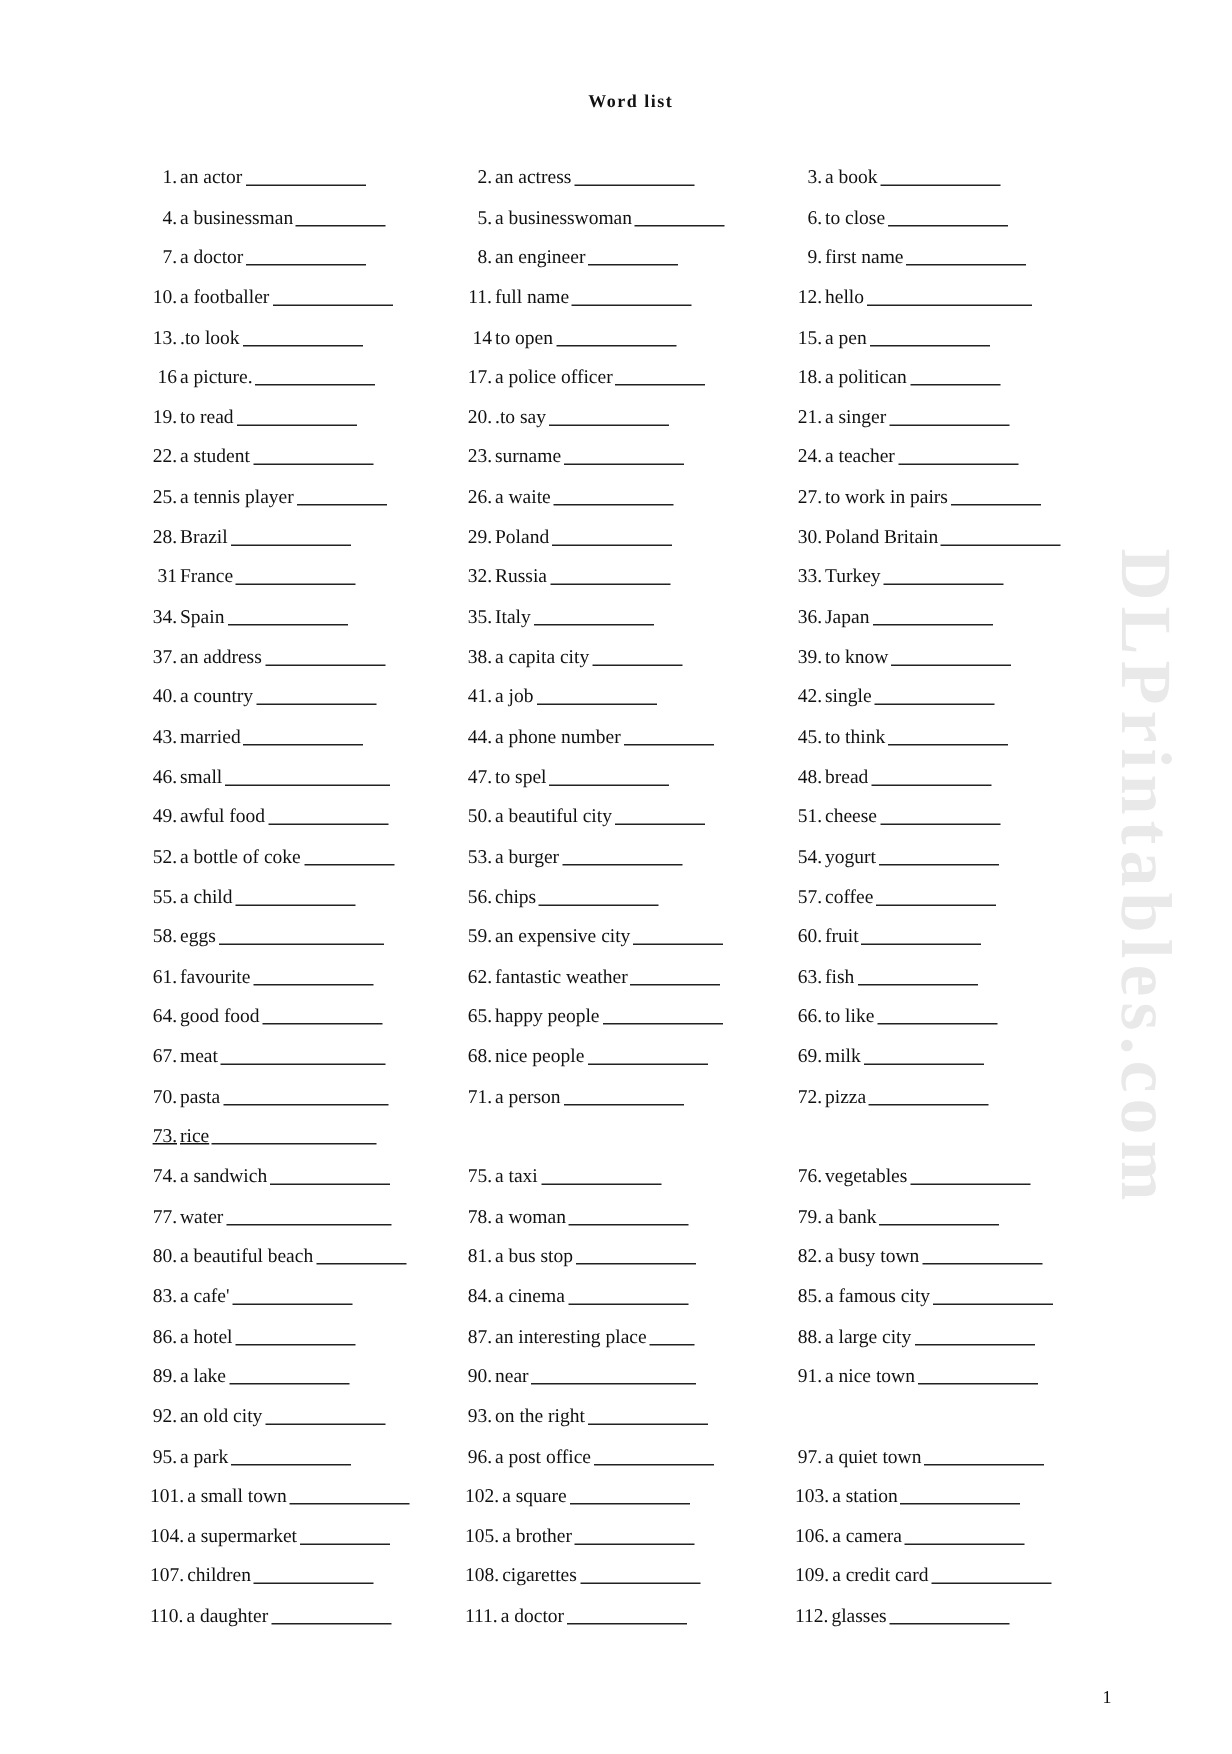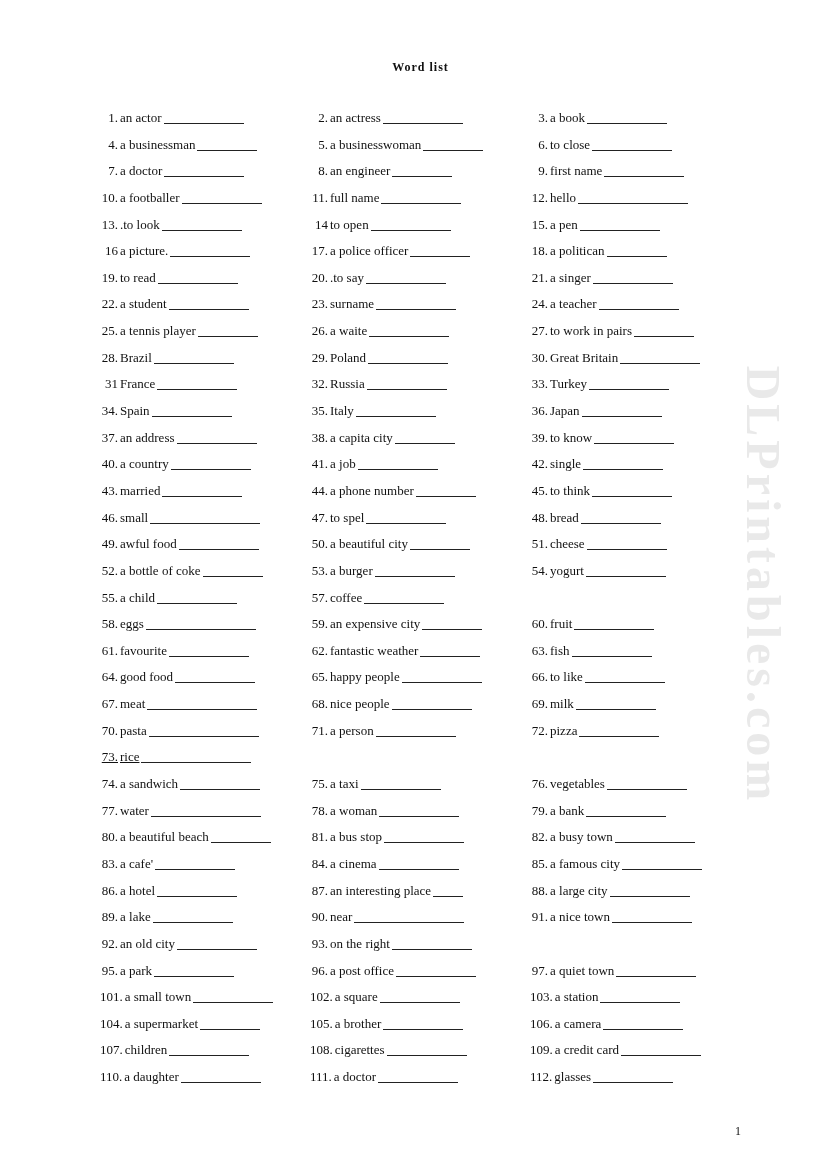--- a/index.html
+++ b/index.html
@@ -266,21 +266,21 @@
           <span class="word">Brazil</span>
           <span class="line medium"></span>
         </div>
       <div class="entry">
           <span class="num">29.</span>
           <span class="word">Poland</span>
           <span class="line medium"></span>
         </div>
       <div class="entry">
           <span class="num">30.</span>
-          <span class="word">Great Britain</span>
+          <span class="word">Poland Britain</span>
           <span class="line medium"></span>
         </div>
     </div>
 
     <div class="col3">
       <div class="entry">
           <span class="num">31</span>
           <span class="word">France</span>
           <span class="line medium"></span>
         </div>
@@ -422,20 +422,25 @@
         </div>
     </div>
 
     <div class="col3">
       <div class="entry">
           <span class="num">55.</span>
           <span class="word">a child</span>
           <span class="line medium"></span>
         </div>
       <div class="entry">
+          <span class="num">56.</span>
+          <span class="word">chips</span>
+          <span class="line medium"></span>
+        </div>
+      <div class="entry">
           <span class="num">57.</span>
           <span class="word">coffee</span>
           <span class="line medium"></span>
         </div>
     </div>
 
     <div class="col3">
       <div class="entry">
           <span class="num">58.</span>
           <span class="word">eggs</span>

